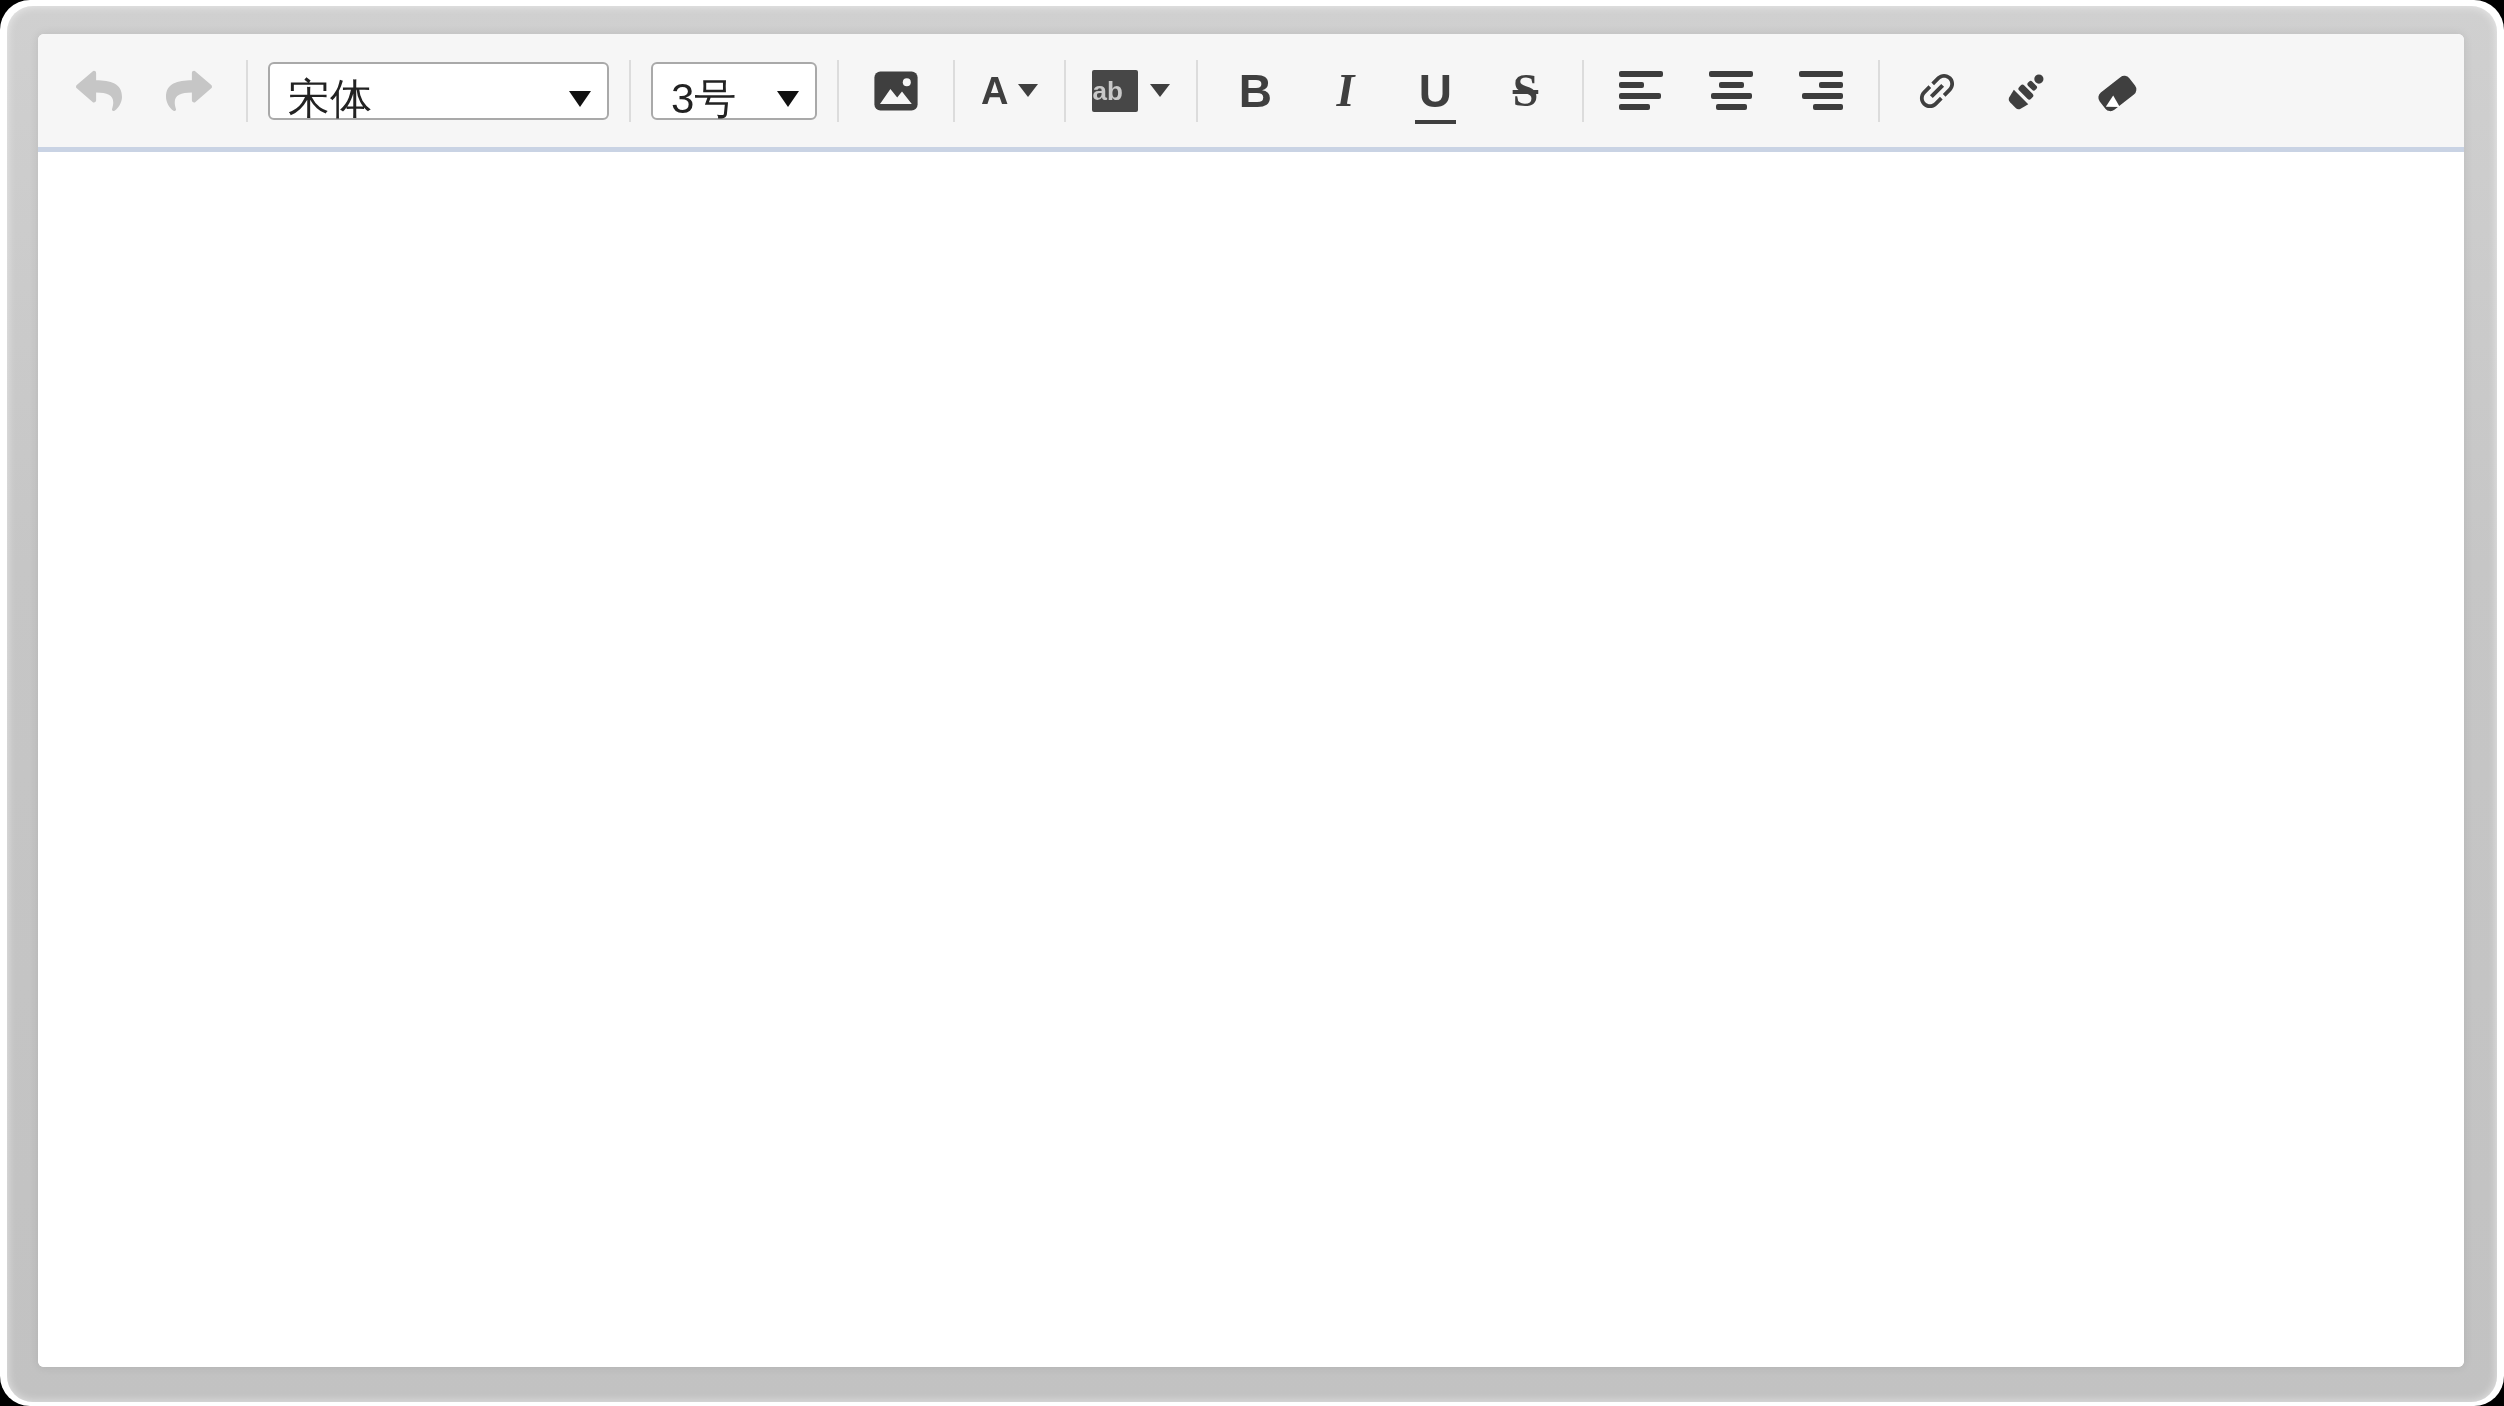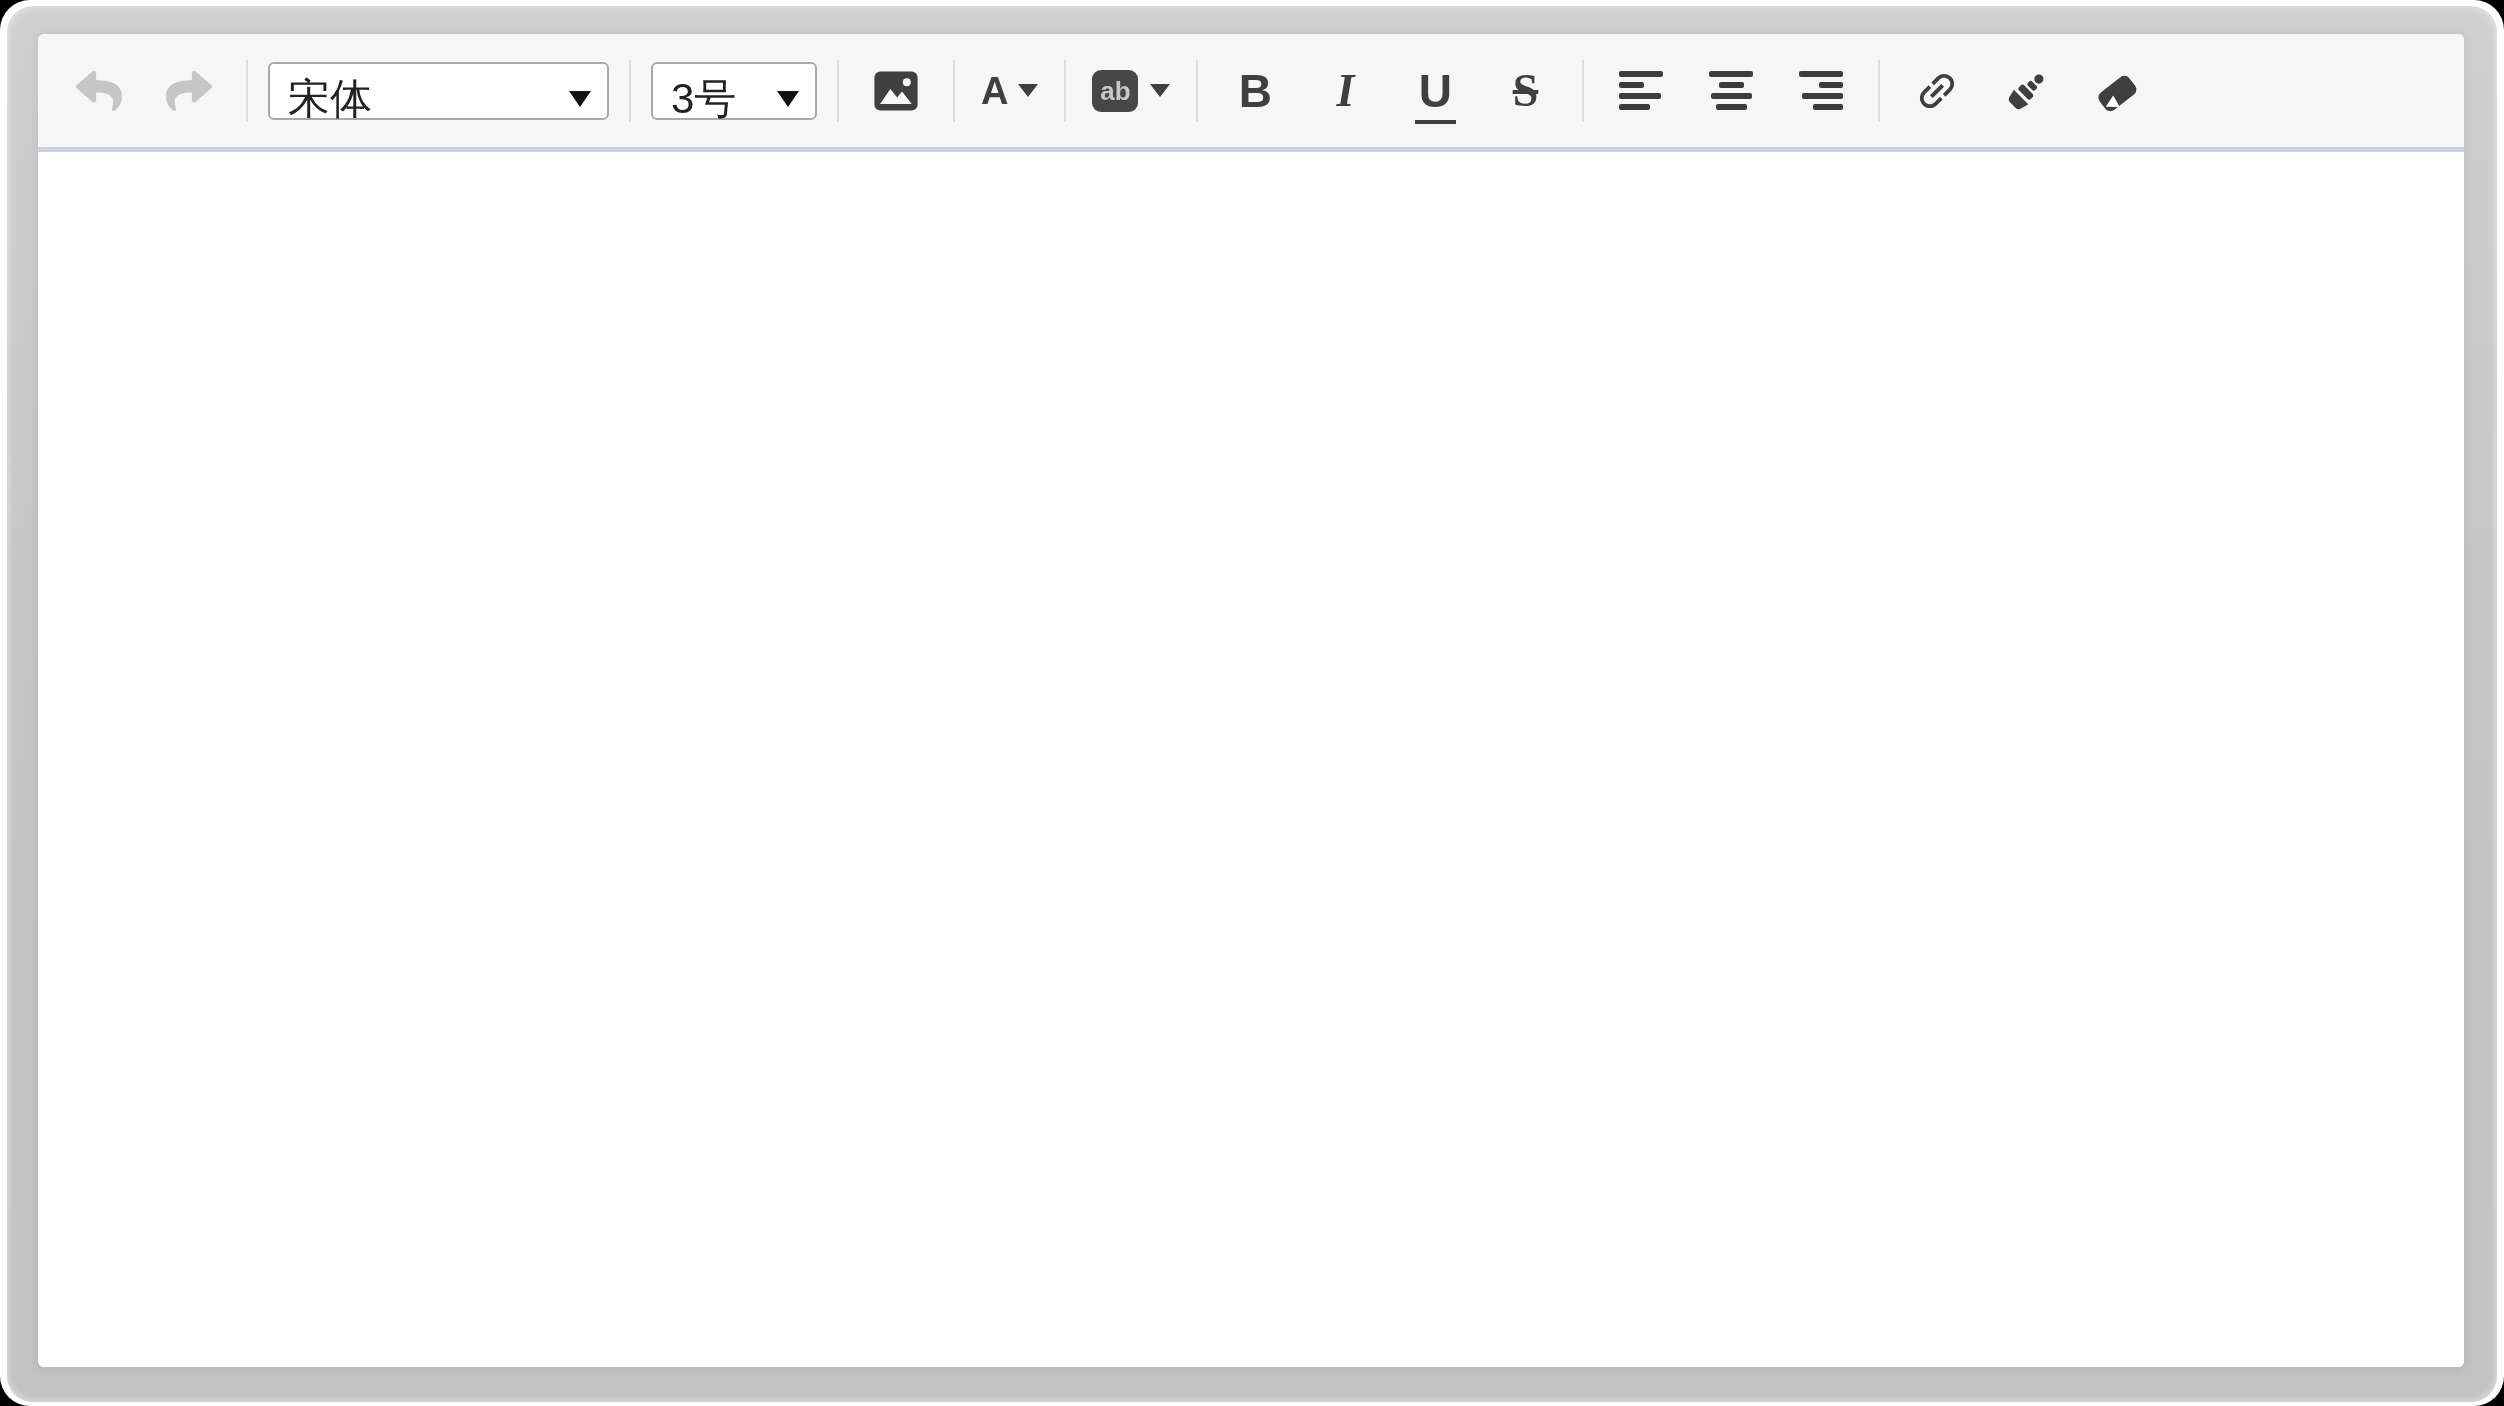--- a/index.html
+++ b/index.html
@@ -29,22 +29,22 @@
     padding:16px 16px 0 18px;margin:0 8px;cursor:pointer;flex:none;box-sizing:border-box;}
   .select-font{width:341px;}
   .select-size{width:166px;}
   .select .val{font-size:42px;color:#222;line-height:1;}
   .caret{width:0;height:0;border-left:11px solid transparent;border-right:11px solid transparent;
     border-top:16px solid #111;flex:none;}
   .caret-sm{border-left-width:10px;border-right-width:10px;border-top-width:13px;border-top-color:#3f3f3f;}
   
   .grp{display:flex;align-items:center;margin:0 14px;cursor:pointer;flex:none;}
   .a-letter{font-size:38px;font-weight:600;color:#3f3f3f;line-height:1;margin-right:10px;}
-  .ab-badge{width:46px;height:42px;background:#474747;border-radius:9px;display:flex;
-    align-items:center;justify-content:center;margin-right:12px;}
+  .ab-badge{width:46px;height:42px;background:#474747;border-radius:2px;display:flex;
+    align-items:center;margin-right:12px;}
   .ab-badge span{font-size:26px;font-weight:bold;color:#c9c9c9;line-height:1;}
   
   .align-box{width:44px;height:40px;display:flex;flex-direction:column;justify-content:space-between;}
   .align-box i{display:block;height:6px;border-radius:2px;background:#3c3c3c;}
   .al .b1,.ac .b1,.ar .b1{width:100%;}
   .al .b2{width:55%;} .al .b3{width:95%;} .al .b4{width:70%;}
   .ac .b2{width:55%;margin:0 auto;} .ac .b3{width:95%;margin:0 auto;} .ac .b4{width:70%;margin:0 auto;}
   .ar .b2{width:55%;margin-left:auto;} .ar .b3{width:95%;margin-left:auto;} .ar .b4{width:70%;margin-left:auto;}
   
   .content{position:absolute;left:0;right:0;top:118px;bottom:0;background:#fff;cursor:text;}

